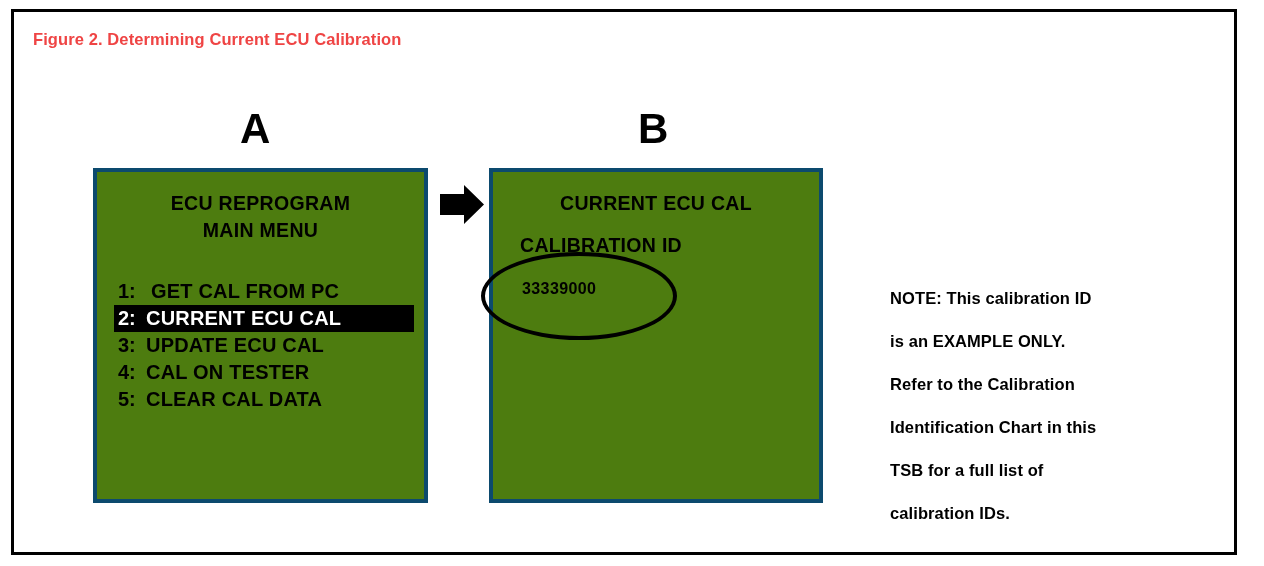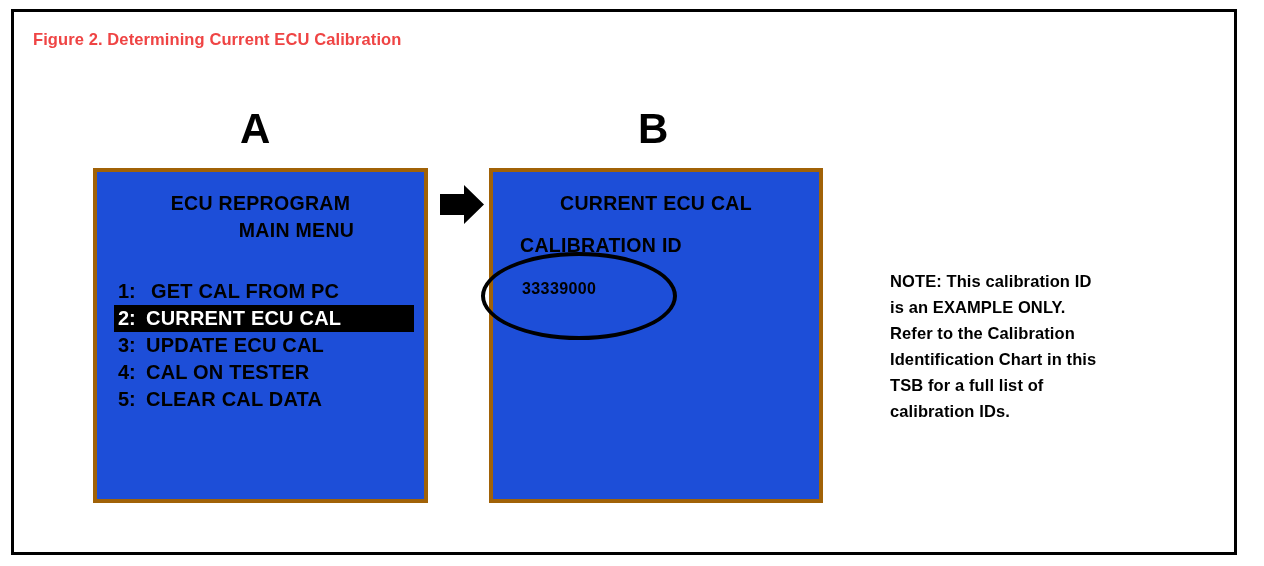--- a/index.html
+++ b/index.html
@@ -42,22 +42,22 @@
     font-size: 42px;
     font-weight: bold;
     color: #000000;
     line-height: 1;
   }
   #panel-letter-a { left: 240px; top: 108px; }
   #panel-letter-b { left: 638px; top: 108px; }
 
   .screen-panel {
     position: absolute;
-    background: #1d4ed8;
-    border: 4px solid #a16207;
+    background: #4d7c0f;
+    border: 4px solid #0c4a6e;
     box-sizing: border-box;
   }
   #panel-a {
     left: 93px;
     top: 168px;
     width: 335px;
     height: 335px;
   }
   #panel-b {
     left: 489px;
@@ -70,21 +70,21 @@
     position: absolute;
     width: 100%;
     text-align: center;
     font-size: 19.5px;
     font-weight: bold;
     color: #000000;
     letter-spacing: 0.3px;
     left: 0;
   }
   #panel-a-header-1 { top: 20px; }
-  #panel-a-header-2 { top: 47px; margin-left: 36px; }
+  #panel-a-header-2 { top: 47px; }
   #panel-b-header-1 { top: 20px; }
 
   #panel-b-subheader {
     position: absolute;
     left: 27px;
     top: 62px;
     font-size: 19.5px;
     font-weight: bold;
     color: #000000;
     letter-spacing: 0.3px;
@@ -161,21 +161,21 @@
     position: absolute;
     left: 890px;
     top: 268px;
     width: 290px;
     font-size: 16.5px;
     font-weight: bold;
     color: #000000;
     line-height: 26px;
     letter-spacing: 0.1px;
   }
-  #note-block .note-line { white-space: nowrap; }
+  #note-block .note-line { white-space: nowrap; margin-top: 17px; }
 </style>
 </head>
 <body>
 
 <div id="figure-root">
 
   <div class="outer-frame"></div>
 
   <div class="figure-title">Figure 2. Determining Current ECU Calibration</div>
 

